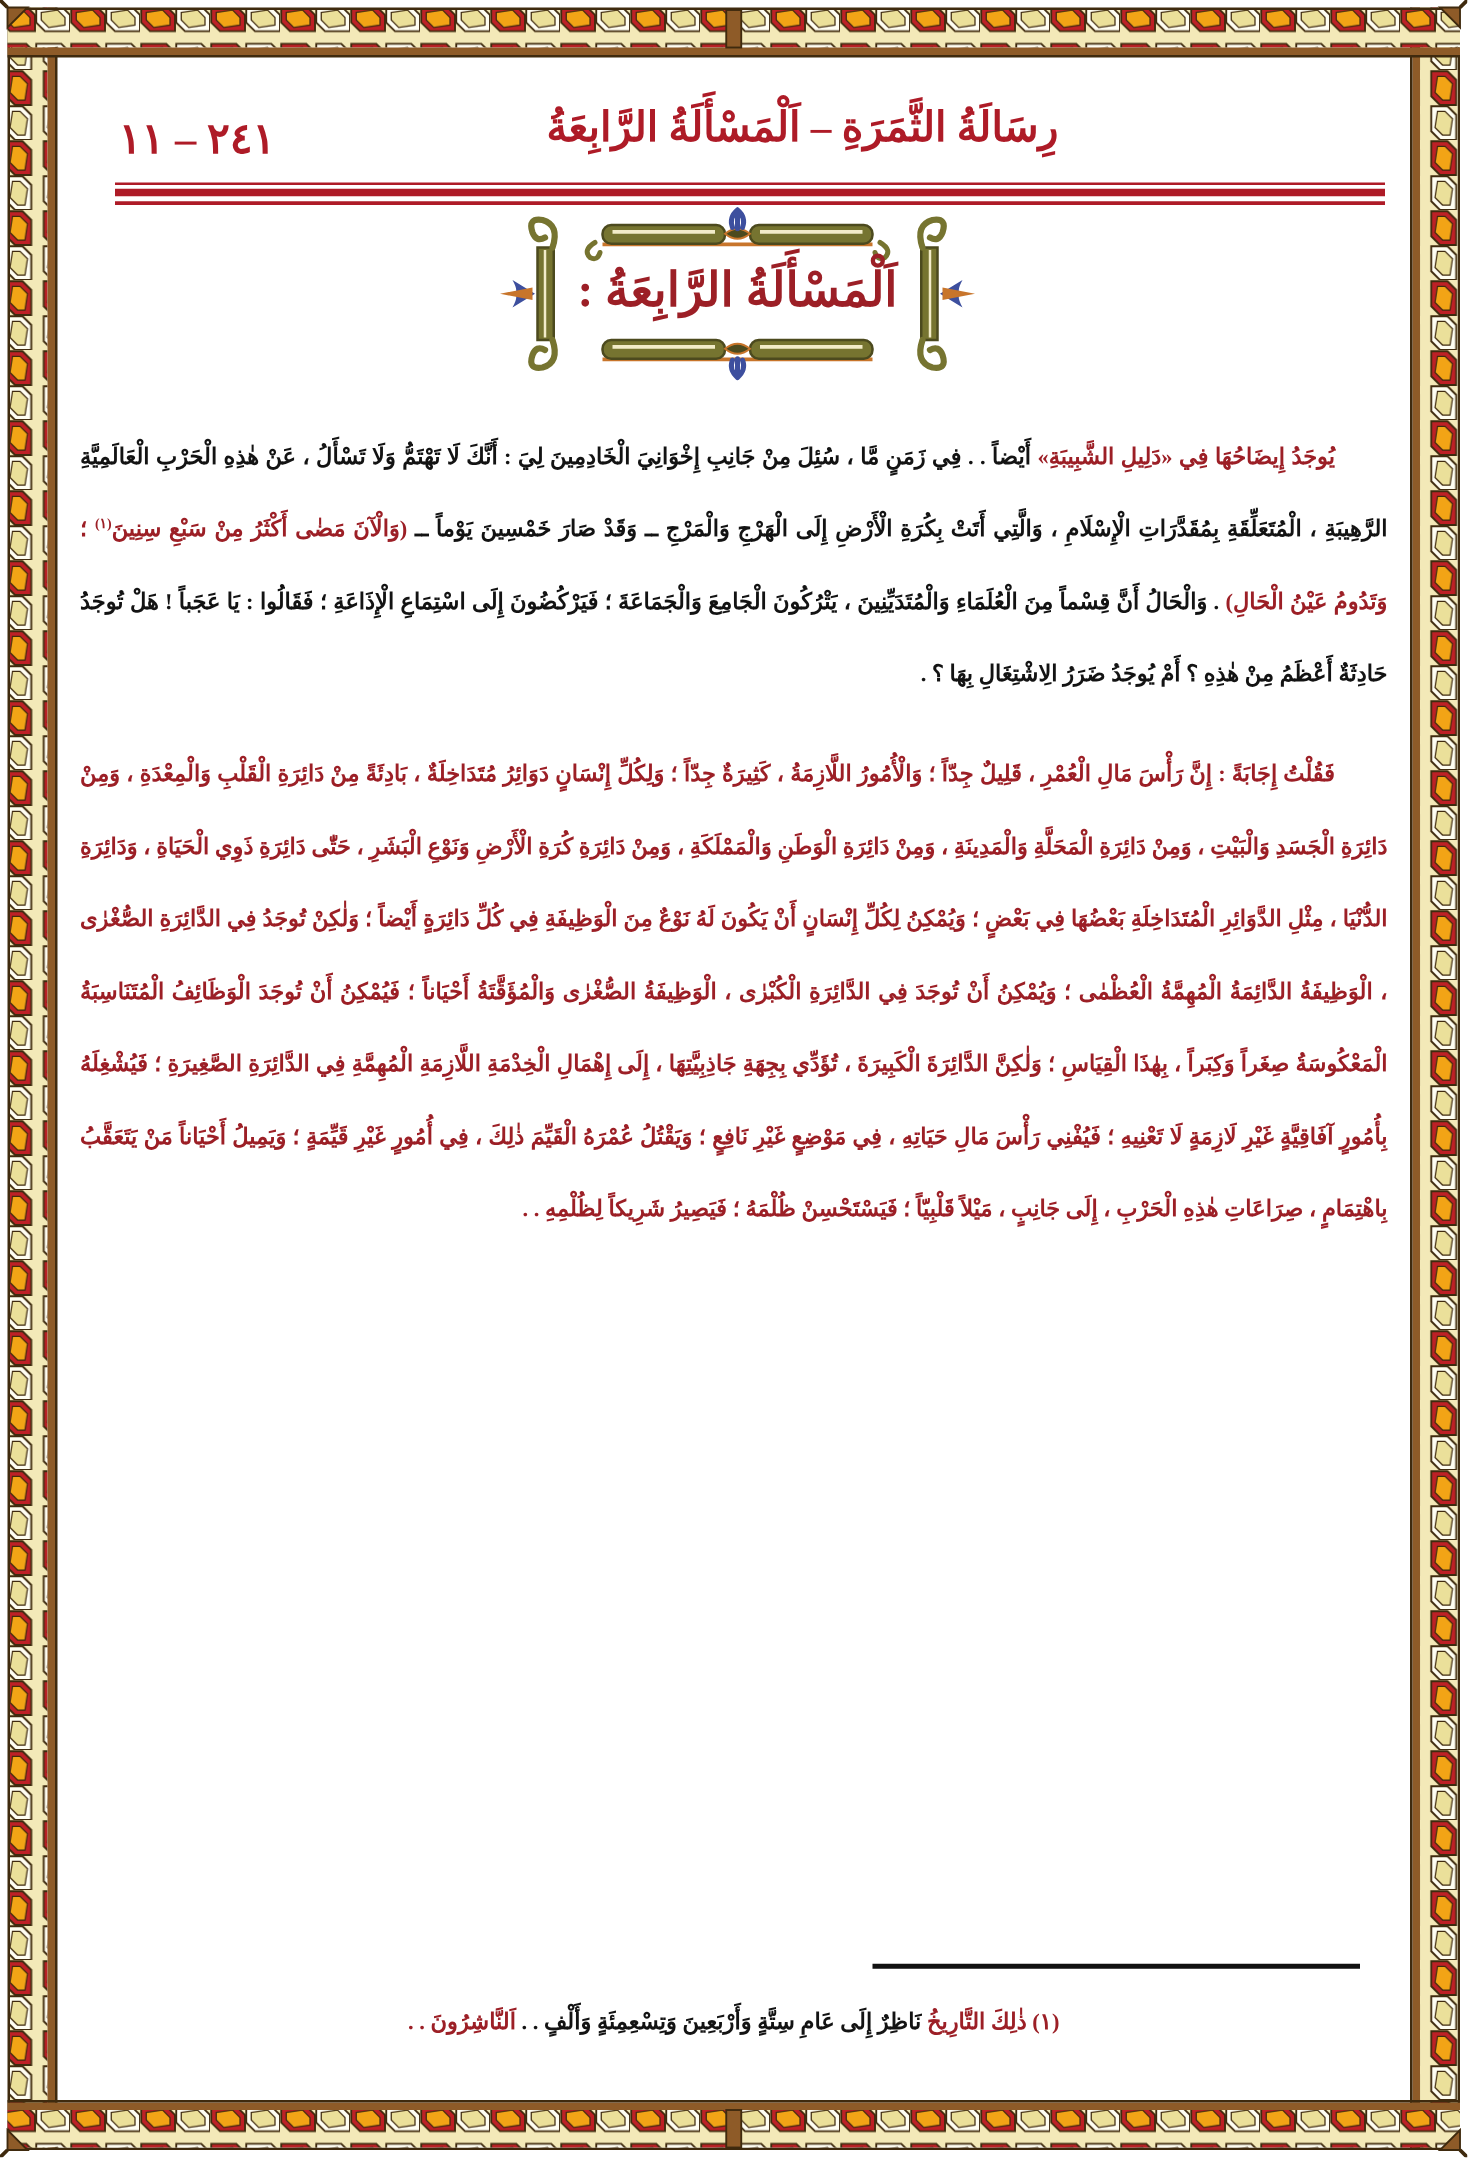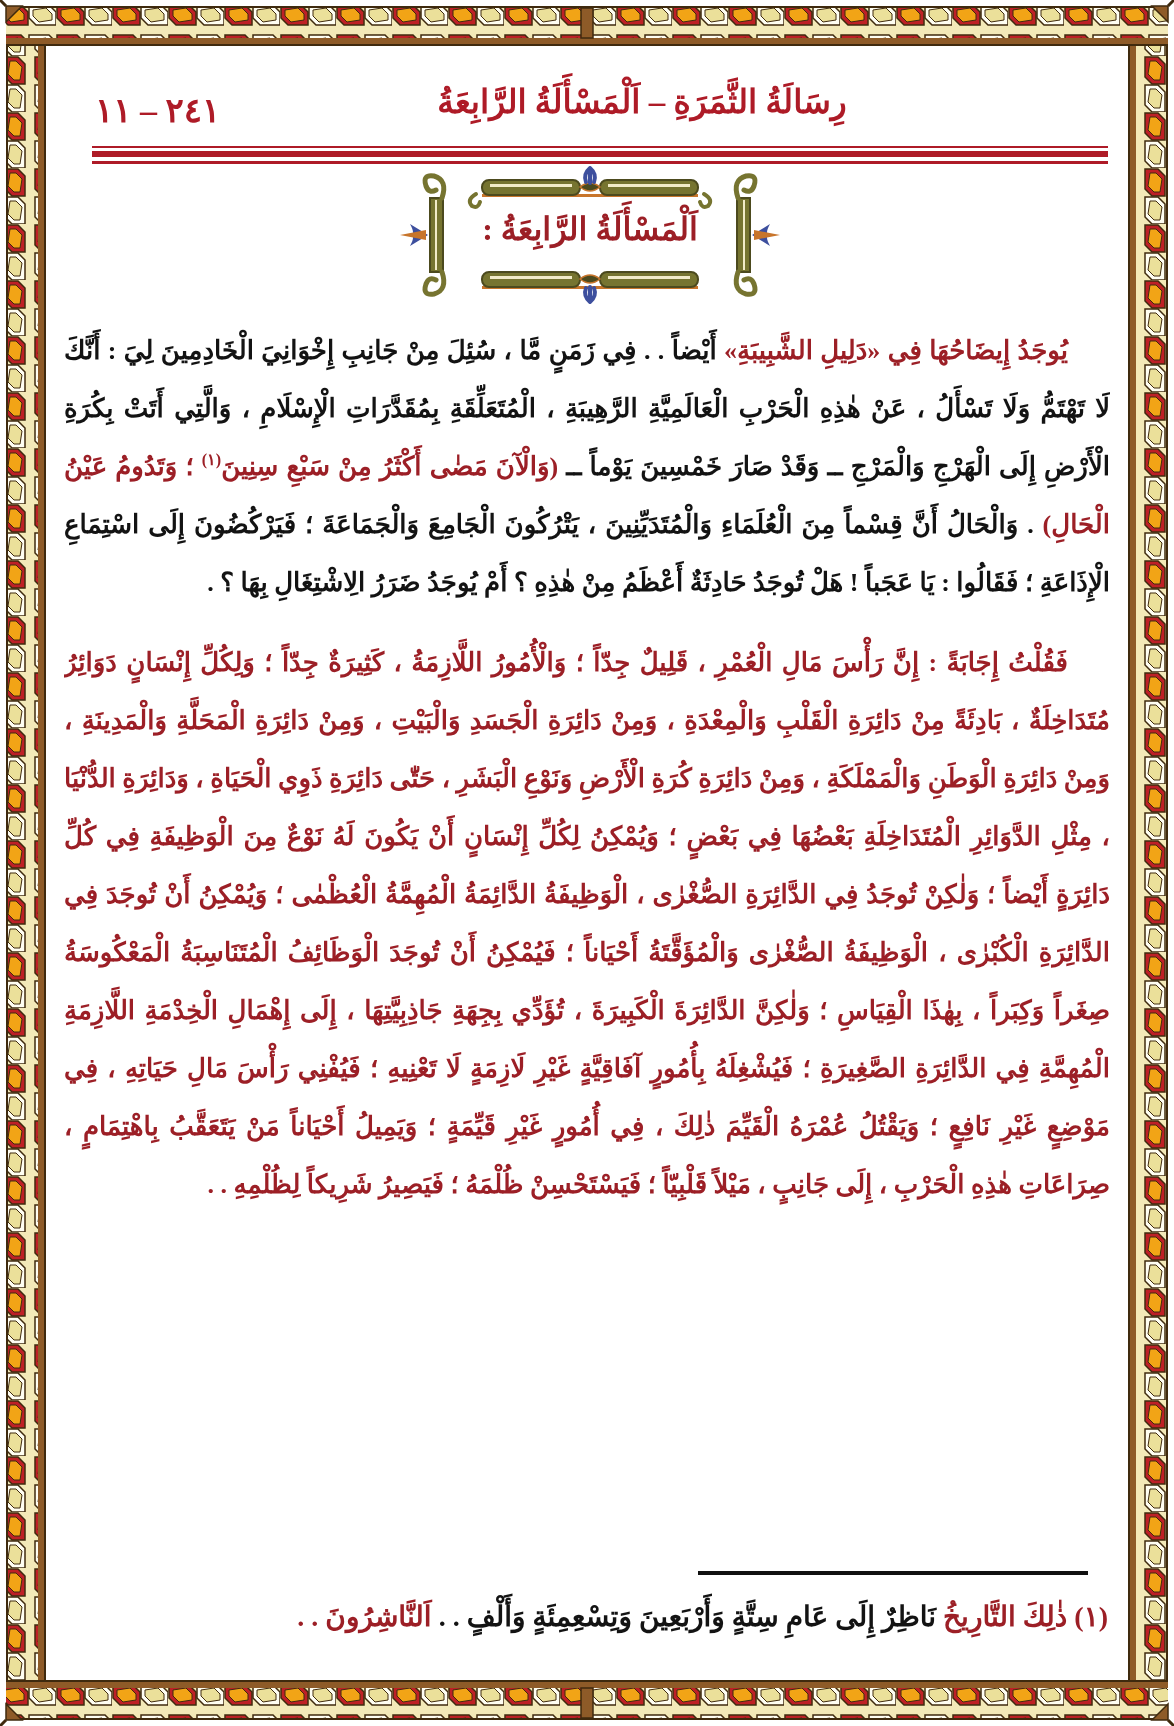--- a/index.html
+++ b/index.html
@@ -28,35 +28,35 @@
   .rule.r1{top:146px;height:2px;}
   .rule.r2{top:151px;height:6px;}
   .rule.r3{top:161px;height:3px;}
   .ornament{
     position:absolute; top:164px; left:50%; width:400px; height:142px;
     transform:translateX(-197px);
   }
   .ornament svg{position:absolute;left:0;top:0;}
   .section-title{
     position:absolute; left:0; right:0; top:46px; text-align:center; direction:rtl;
-    color:var(--maroon); font-size:32px; font-weight:bold;
+    color:var(--maroon); font-size:38px; font-weight:bold;
   }
   .body-text{
-    position:absolute; left:64px; top:322px; width:1046px; height:1240px; overflow:hidden;
+    position:absolute; left:64px; top:336px; width:1046px; height:1240px; overflow:hidden;
     direction:rtl; text-align:justify; color:var(--ink);
-    font-size:26px; font-weight:bold; line-height:58px;
+    font-size:18px; font-weight:bold; line-height:58px;
   }
   .body-text p{margin:0 0 22px 0; text-indent:42px;}
   .seg-ink{color:var(--ink);}
   .seg-maroon{color:var(--maroon);}
   sup.seg-maroon,sup.seg-ink{font-size:0.62em; line-height:0;}
   .footnote-rule{position:absolute; top:1571px; left:698px; width:390px; height:4px; background:#111;}
   .footnote{
-    position:absolute; top:1592px; left:66px; right:66px; direction:rtl; text-align:right;
-    font-size:28px; font-weight:bold; line-height:50px; color:var(--ink);
+    position:absolute; top:1592px; left:66px; right:66px; direction:rtl; text-align:center;
+    font-size:18px; font-weight:bold; line-height:50px; color:var(--ink);
   }
 </style>
 </head>
 <body>
 
 <div class="page">
 
   <svg class="border-svg" width="1174" height="1726" viewBox="0 0 1174 1726" aria-hidden="true">
     <defs>
       <pattern id="chainH" width="56" height="30" patternUnits="userSpaceOnUse">

